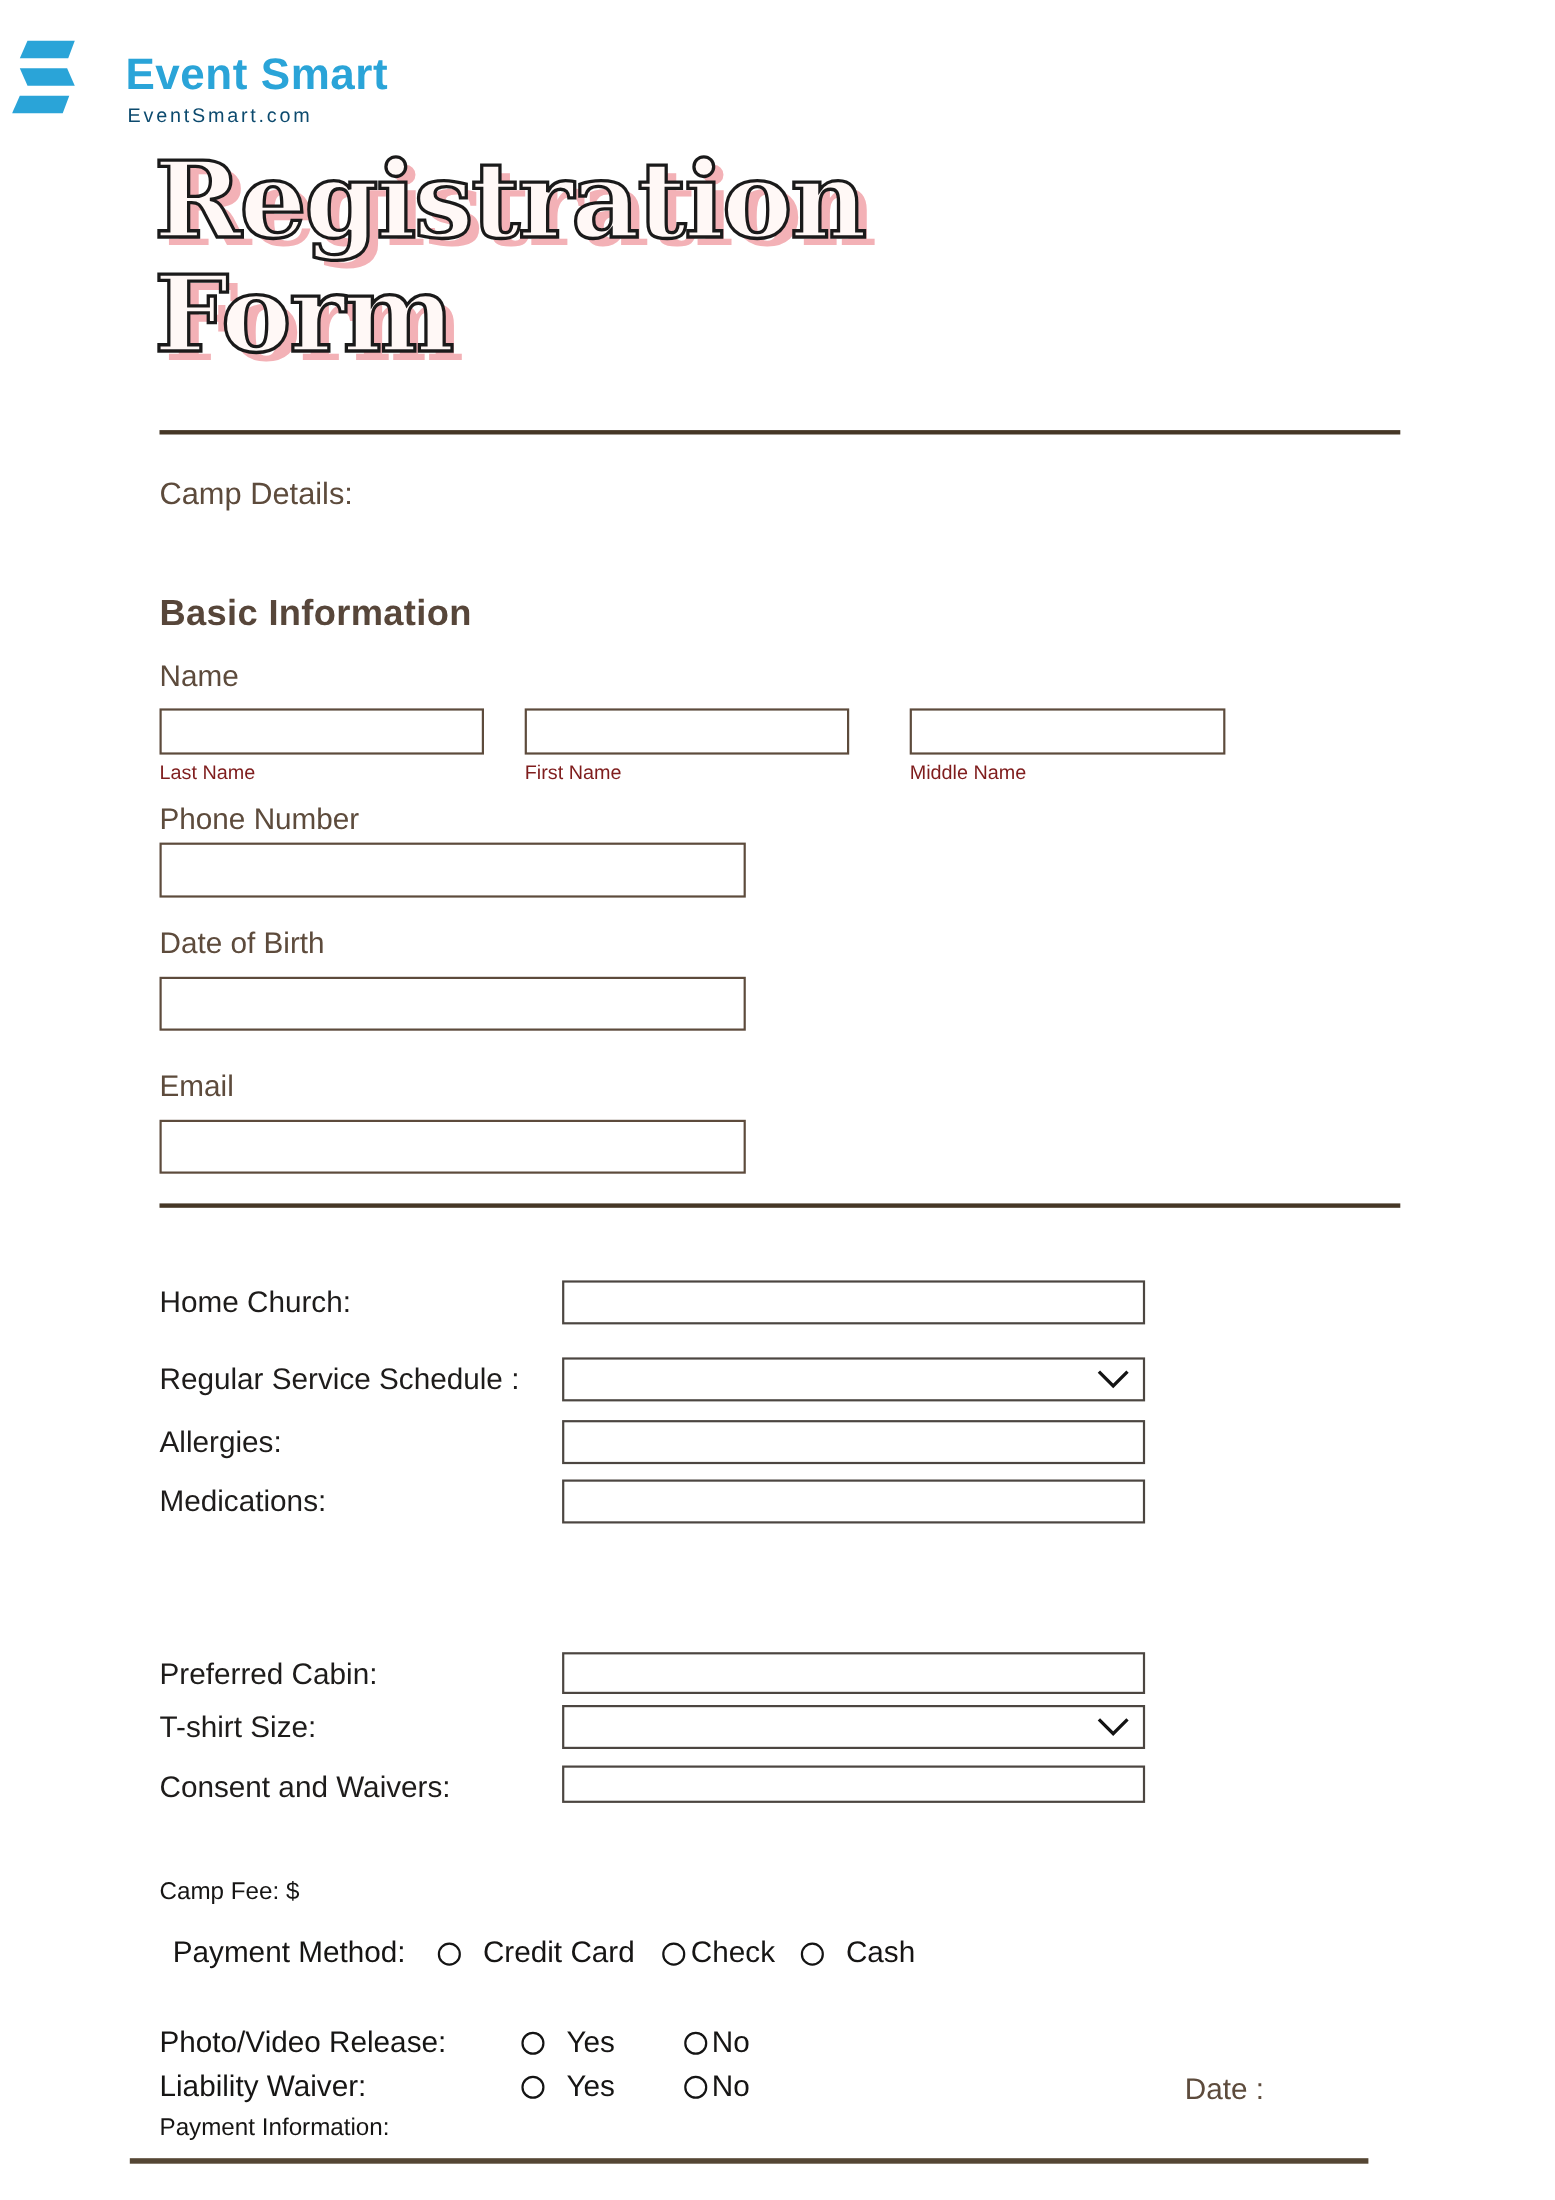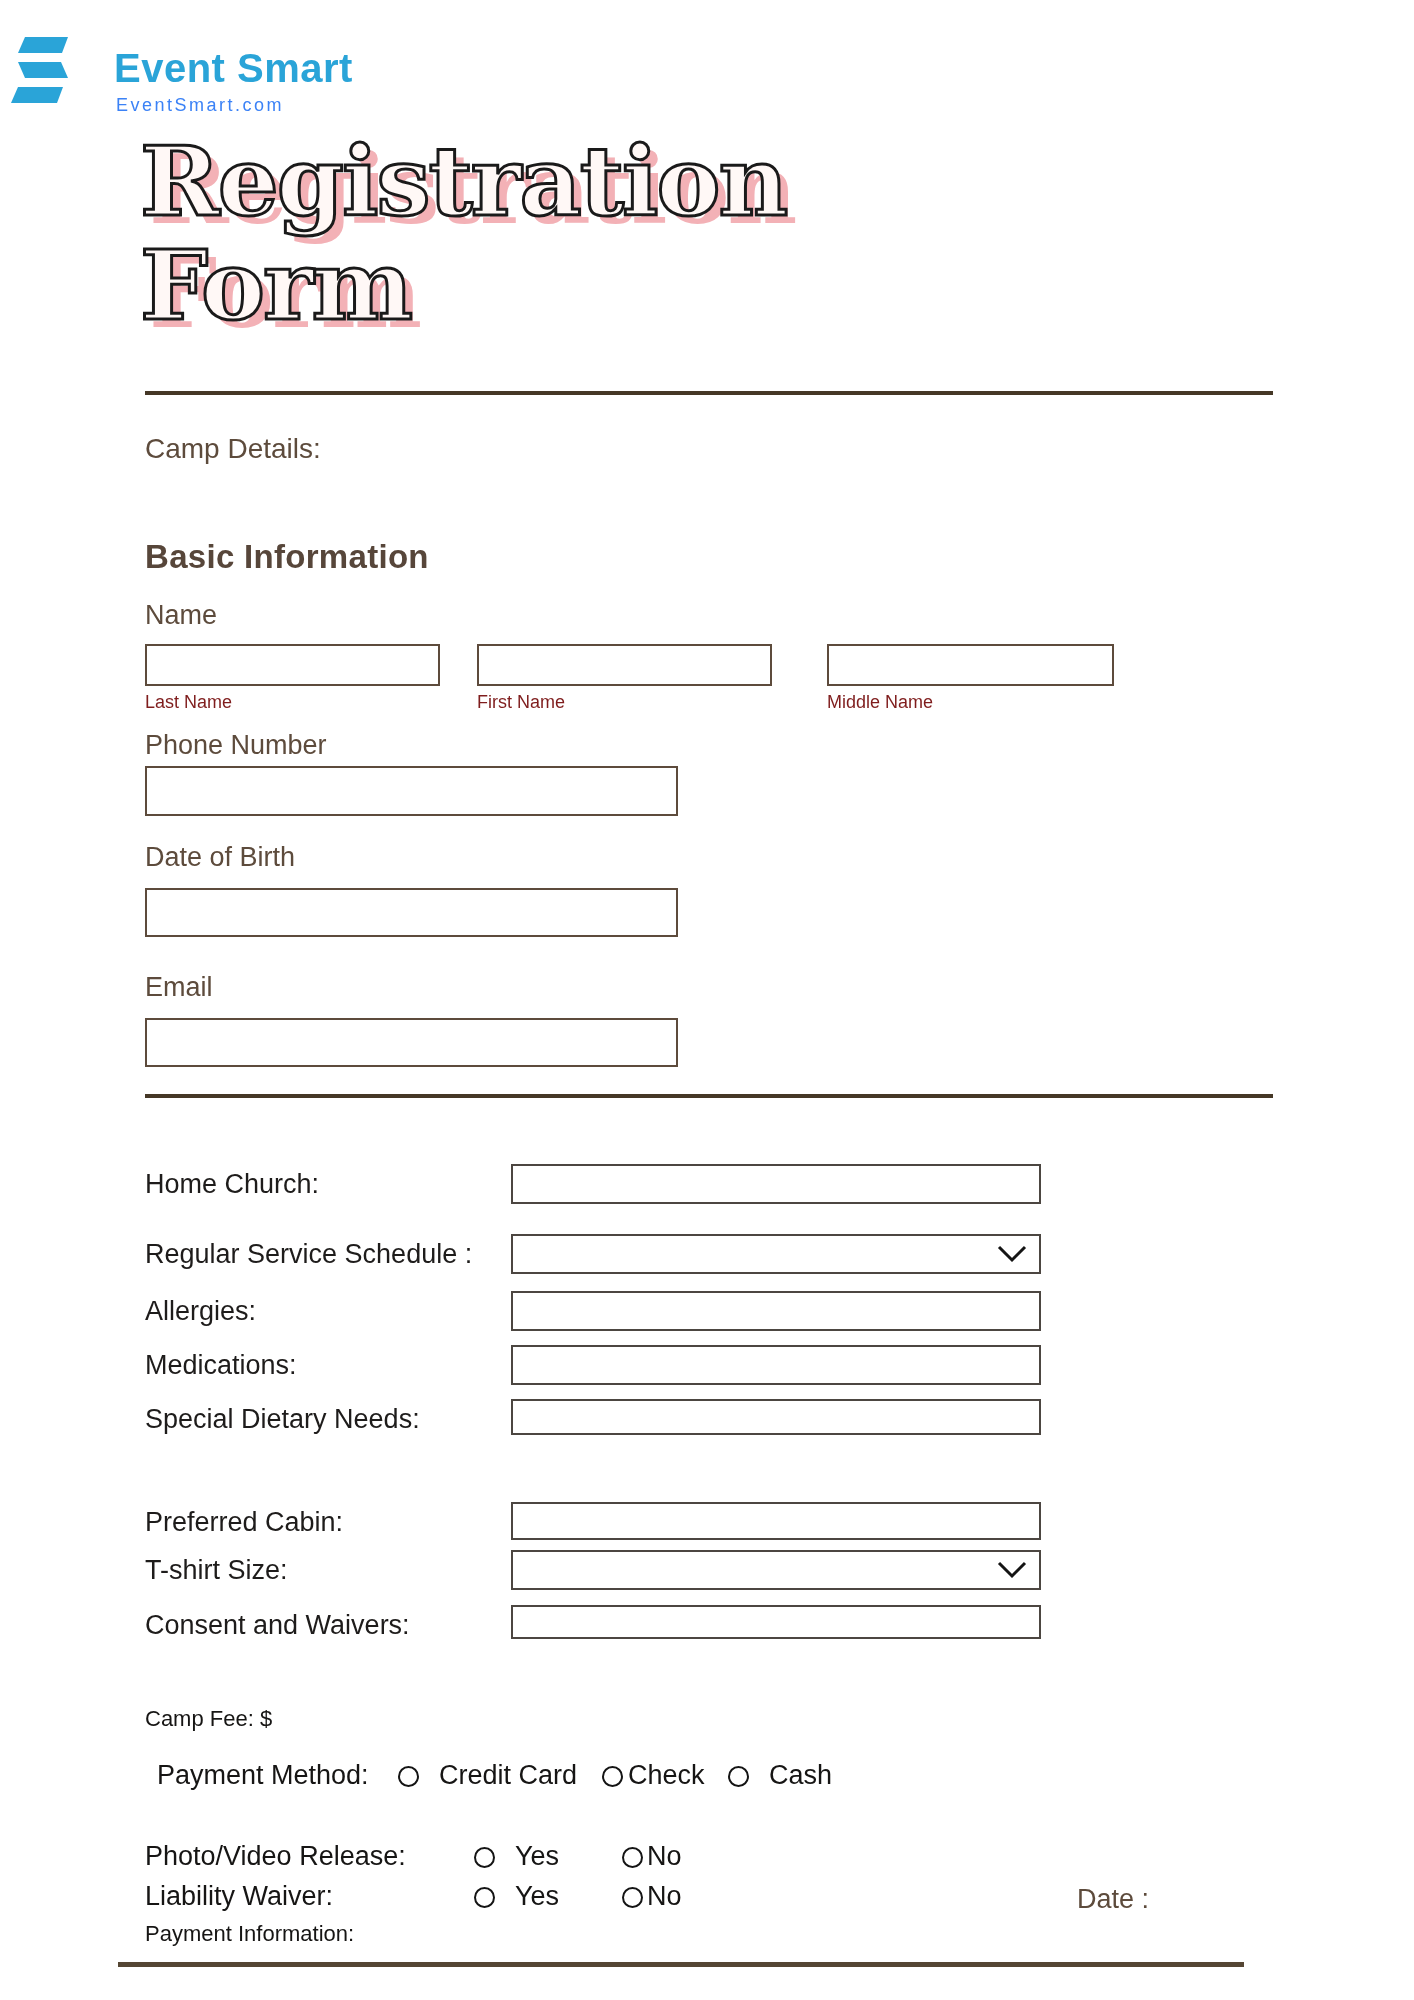--- a/index.html
+++ b/index.html
@@ -11,21 +11,21 @@
     overflow:hidden;
   }
   
   .logo-icon{position:absolute;left:11px;top:36px;width:58px;height:68px;}
   .brand-name{
     position:absolute;left:114px;top:46px;
     font-size:40px;font-weight:bold;color:#2aa4d8;letter-spacing:0.5px;
   }
   .brand-site{
     position:absolute;left:116px;top:95px;
-    font-size:18px;color:#3b82f6;letter-spacing:2.5px;
+    font-size:18px;color:#0c4a6e;letter-spacing:2.5px;
   }
   
   .title{
     position:absolute;left:140px;top:130px;
     font-family:"DejaVu Serif", serif;
     font-size:96px;line-height:104px;font-weight:700;
     color:#fff8f6;
     -webkit-text-stroke:3px #1a1a1a;
     text-shadow:9px 8px 0 #f3b1b6;
     letter-spacing:-2px;
@@ -153,24 +153,20 @@
     </div>
   </div>
   <div class="row" style="top:1291px;">
     <span class="row-label">Allergies:</span>
     <input class="row-control" style="height: 40px;">
   </div>
   <div class="row" style="top:1345px;">
     <span class="row-label">Medications:</span>
     <input class="row-control" style="height: 40px;">
   </div>
-  <div class="row" style="top:1399px;">
-    <span class="row-label">Special Dietary Needs:</span>
-    <input class="row-control" style="height: 36px;">
-  </div>
 
   <div class="row" style="top:1502px;">
     <span class="row-label">Preferred Cabin:</span>
     <input class="row-control" style="height: 38px;">
   </div>
   <div class="row" style="top:1550px;">
     <span class="row-label">T-shirt Size:</span>
     <div class="row-control select-box" style="height:40px;">
       <svg class="chevron" viewBox="0 0 30 18">
           <polyline points="2,2 15,15 28,2" fill="none" stroke="#141414" stroke-width="3"></polyline>

